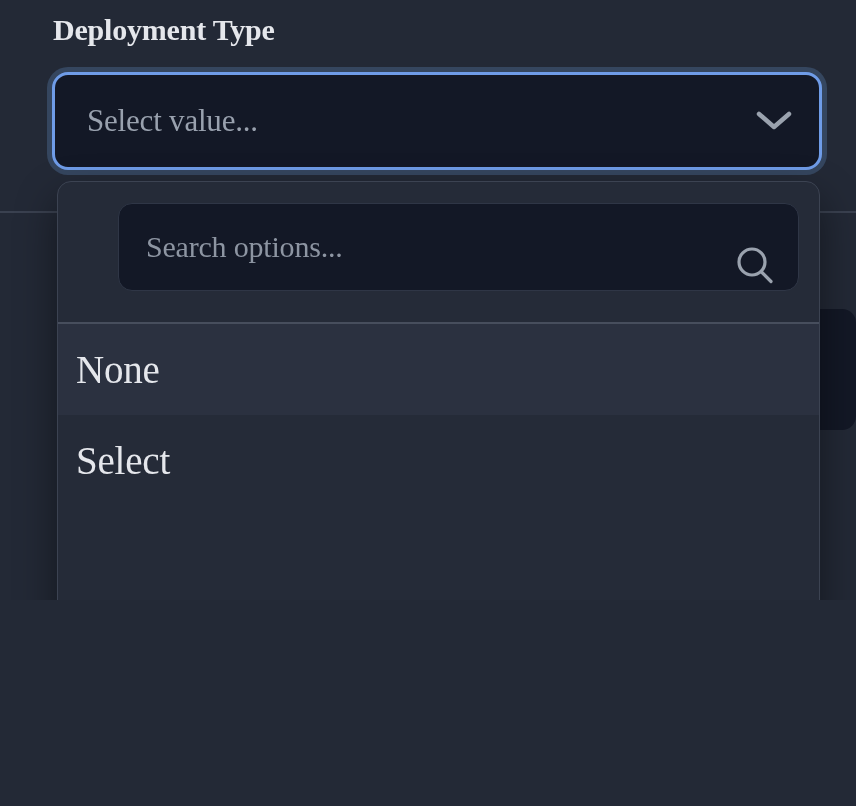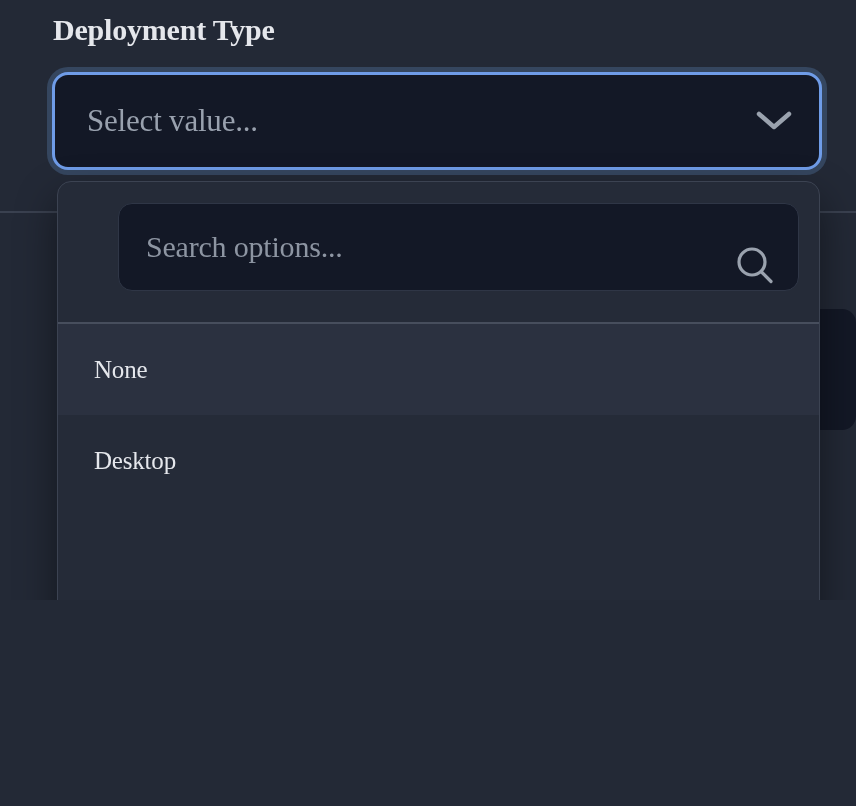--- a/index.html
+++ b/index.html
@@ -60,22 +60,22 @@
     font-size:30px;color:var(--text-bright,#e5e7ec);letter-spacing:-.2px;
   }
   .search-input::placeholder{color:var(--text-muted2,#8d95a2);opacity:1;}
   .search-icon{width:46px;height:46px;margin-right:19px;flex:0 0 auto;}
   .options-list{
     position:absolute;left:0;top:140px;width:100%;
     border-top:2px solid var(--list-divider,#474e5d);
   }
   .option{
     height:91px;display:flex;align-items:center;
-    padding-left:36px;box-sizing:border-box;
-    font-size:25px;color:var(--text-bright,#e5e7ec);letter-spacing:-.2px;
+    padding-left:18px;box-sizing:border-box;
+    font-size:39px;color:var(--text-bright,#e5e7ec);letter-spacing:-.2px;
     cursor:pointer;
   }
   .option.highlighted{background:var(--highlight,#2b3140);}
 </style>
 </head>
 <body>
 
 <div class="stage">
 
   <div class="bg-divider bg-divider-1"></div>
@@ -95,17 +95,17 @@
   <div class="dropdown-panel">
     <div class="search-box">
       <input class="search-input" type="text" value="" placeholder="Search options..." style="">
       <svg class="search-icon" viewBox="0 0 46 46">
         <circle cx="19" cy="18" r="13" fill="none" stroke="#9aa2ae" stroke-width="3.2"></circle>
         <line x1="28.5" y1="28" x2="38" y2="37.5" stroke="#9aa2ae" stroke-width="3.2" stroke-linecap="round"></line>
       </svg>
     </div>
     <div class="options-list">
         <div class="option highlighted">None</div>
-        <div class="option">Desktop</div>
+        <div class="option">Select</div>
       </div>
   </div>
 
 </div>
 
 </body></html>

